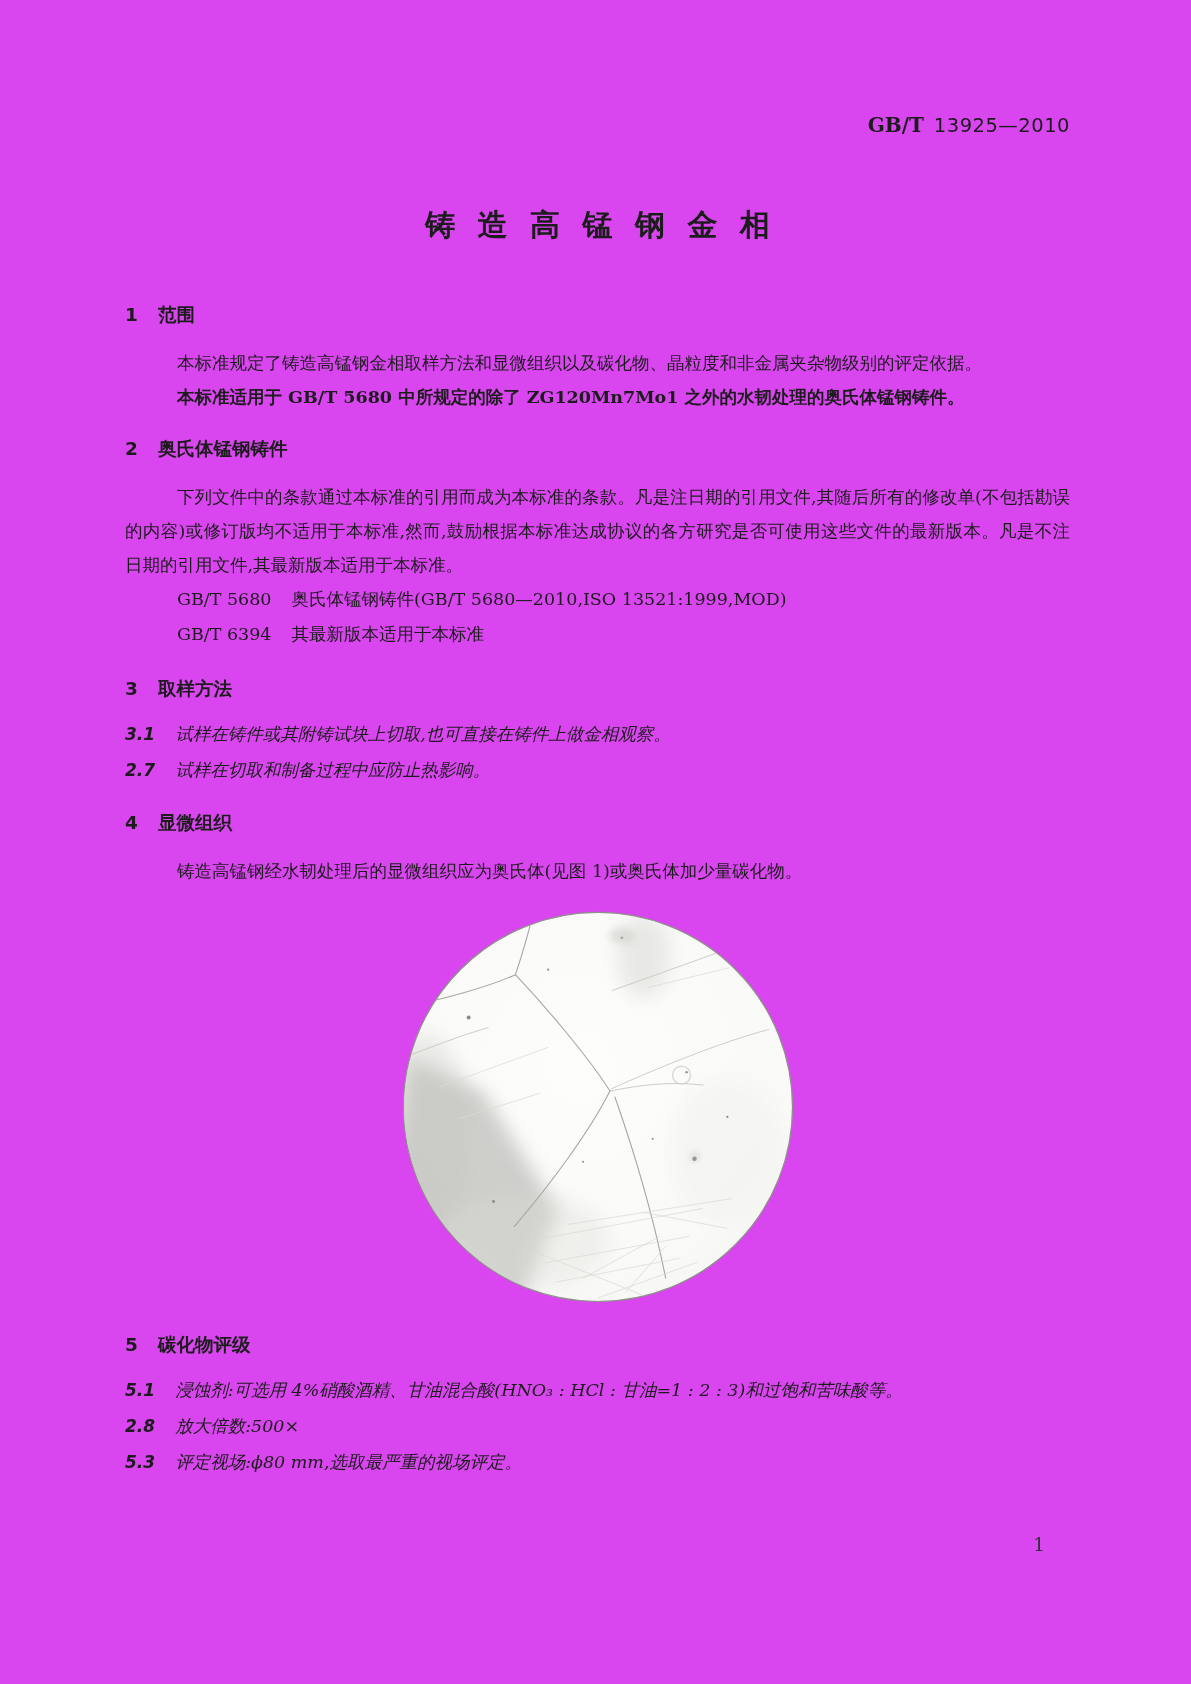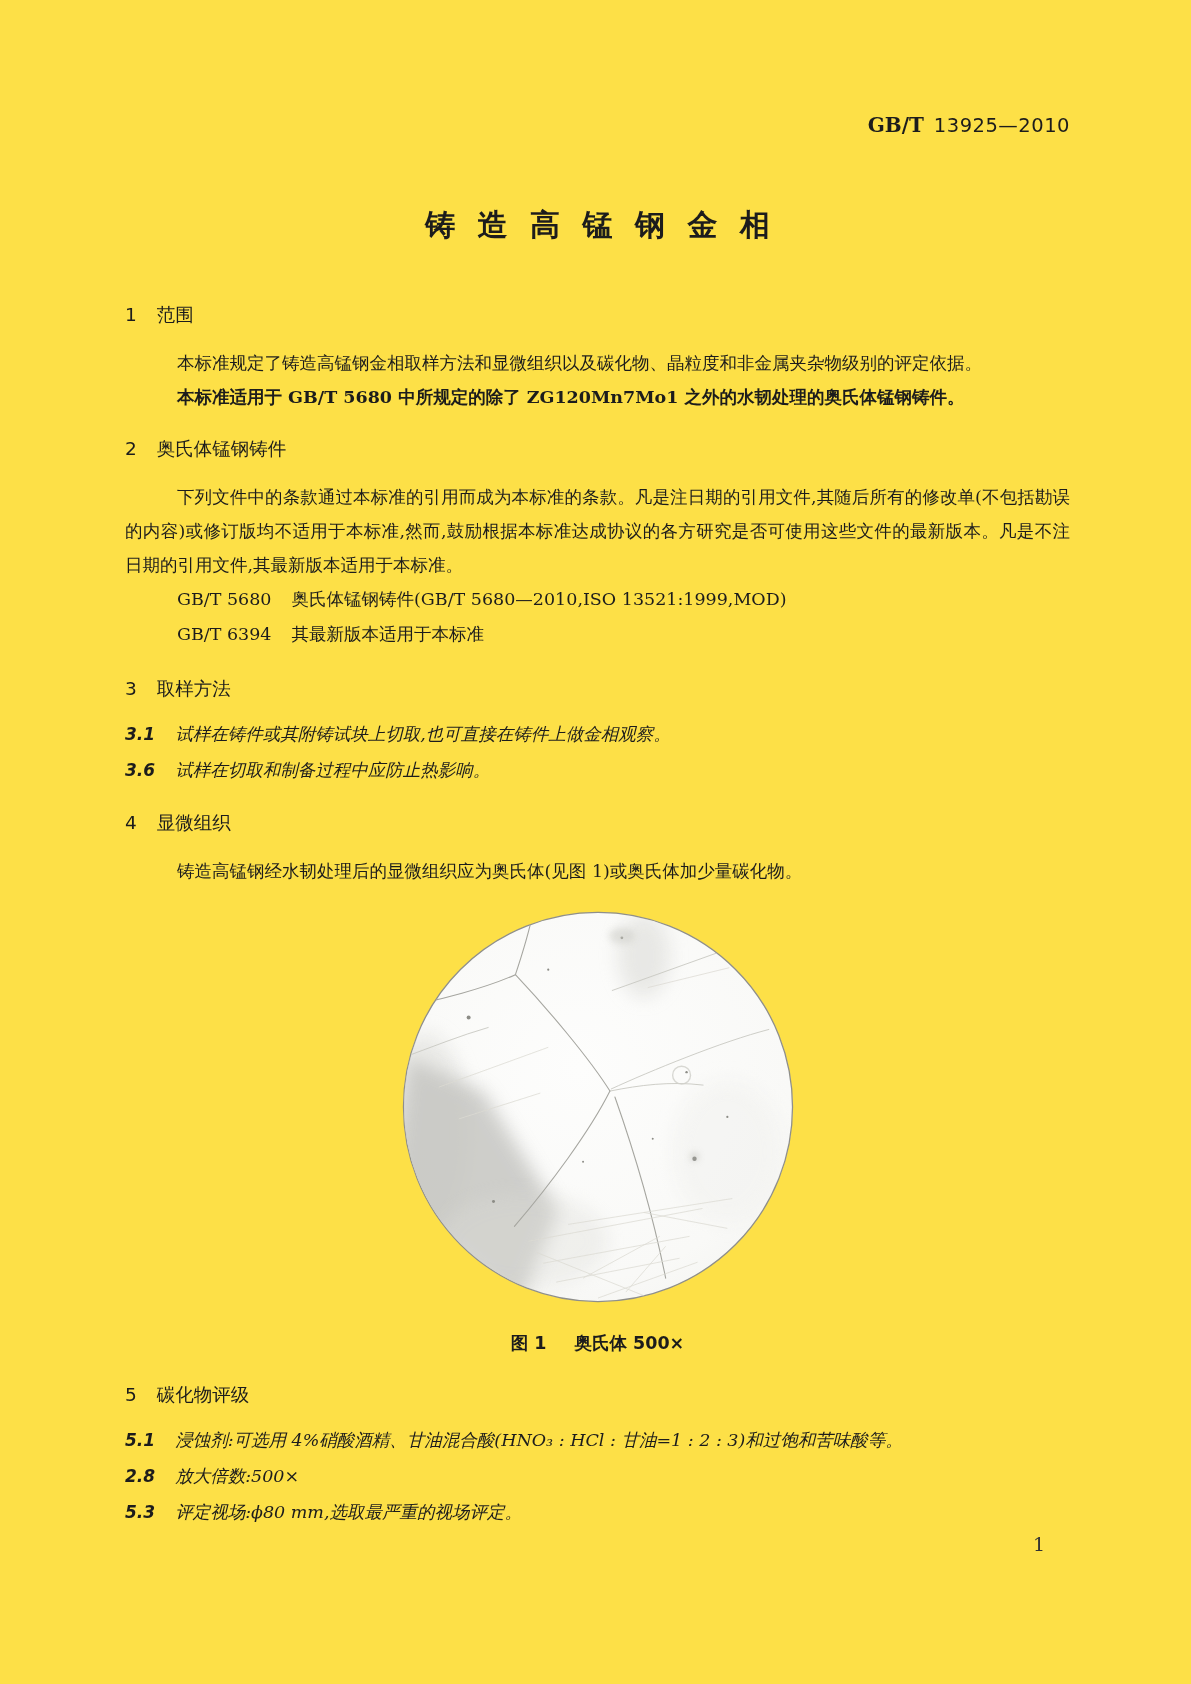--- a/index.html
+++ b/index.html
@@ -1,40 +1,40 @@
 <!DOCTYPE html>
 <html><head>
 <meta charset="utf-8">
 <style>
   html,body { margin:0; padding:0; background:#ffffff; }
   .page {
     position:relative;
     width:1191px; height:1684px;
-    background:#fde047;
+    background:#d946ef;
     color:#1c1c1c;
     font-family:"DejaVu Serif", serif;
     overflow:hidden;
   }
   .content { position:absolute; left:125px; top:0; width:945px; }
 
   .header-code { margin:112px 0 0; text-align:right; line-height:26px; }
   .code-prefix { font-family:"DejaVu Serif", serif; font-weight:bold; font-size:20px; margin-right:10px; }
   .code-suffix { font-family:"DejaVu Sans", sans-serif; font-weight:400; font-size:19.5px; letter-spacing:0.5px; }
 
   .doc-title {
     margin:64px 0 0; text-align:center;
     font-family:"DejaVu Sans", sans-serif;
     font-size:30px; font-weight:bold;
     letter-spacing:6px; text-indent:6px;
     line-height:42px;
   }
 
   .sec-heading {
     font-family:"DejaVu Sans", sans-serif;
-    font-weight:normal; font-size:18.5px; line-height:26px;
+    font-weight:bold; font-size:18.5px; line-height:26px;
   }
   .sec-num { display:inline-block; margin-right:20px; }
   .mt56 { margin-top:56px; } .mt22 { margin-top:22px; }
   .mt24 { margin-top:24px; } .mt26 { margin-top:26px; }
 
   .body {
     font-size:17.5px; line-height:34px;
     margin:18px 0 0; text-align:justify;
   }
   .body + .body { margin-top:0;font-weight:bold; }
@@ -96,21 +96,21 @@
     </div>
 
     <div class="sec-heading mt24">
       <span class="sec-num">3</span><span>取样方法</span>
     </div>
     <div class="clauses">
       <p class="clause">
         <span class="clause-num">3.1</span><span>试样在铸件或其附铸试块上切取,也可直接在铸件上做金相观察。</span>
       </p>
       <p class="clause">
-        <span class="clause-num">3.6</span><span>试样在切取和制备过程中应防止热影响。</span>
+        <span class="clause-num">2.7</span><span>试样在切取和制备过程中应防止热影响。</span>
       </p>
     </div>
 
     <div class="sec-heading mt22">
       <span class="sec-num">4</span><span>显微组织</span>
     </div>
     <p class="body indent">铸造高锰钢经水韧处理后的显微组织应为奥氏体(见图 1)或奥氏体加少量碳化物。</p>
 
     <div class="figure-block">
       <svg width="398" height="398" viewBox="0 0 400 400">
@@ -179,23 +179,20 @@
             <circle cx="185" cy="255" r="1"></circle>
             <circle cx="142" cy="418" r="1.6"></circle>
             <circle cx="289" cy="165" r="1.2"></circle>
           </g>
           <circle cx="284" cy="168" r="9" fill="none" stroke="#cfcfc9" stroke-width="1.4" opacity="0.8"></circle>
           <ellipse cx="224" cy="28" rx="13" ry="8" fill="#c9c9c3" opacity="0.5" filter="url(#b4)"></ellipse>
           <circle cx="297" cy="250" r="4" fill="#b9b9b3" opacity="0.6" filter="url(#b4)"></circle>
         </g>
       </svg>
     </div>
-    <div class="fig-caption">
-      <span class="fig-label">图 1</span><span>奥氏体 500×</span>
-    </div>
 
     <div class="sec-heading mt26">
       <span class="sec-num">5</span><span>碳化物评级</span>
     </div>
     <div class="clauses">
       <p class="clause">
         <span class="clause-num">5.1</span><span>浸蚀剂:可选用 4%硝酸酒精、甘油混合酸(HNO₃ : HCl : 甘油=1 : 2 : 3)和过饱和苦味酸等。</span>
       </p>
       <p class="clause">
         <span class="clause-num">2.8</span><span>放大倍数:500×</span>

